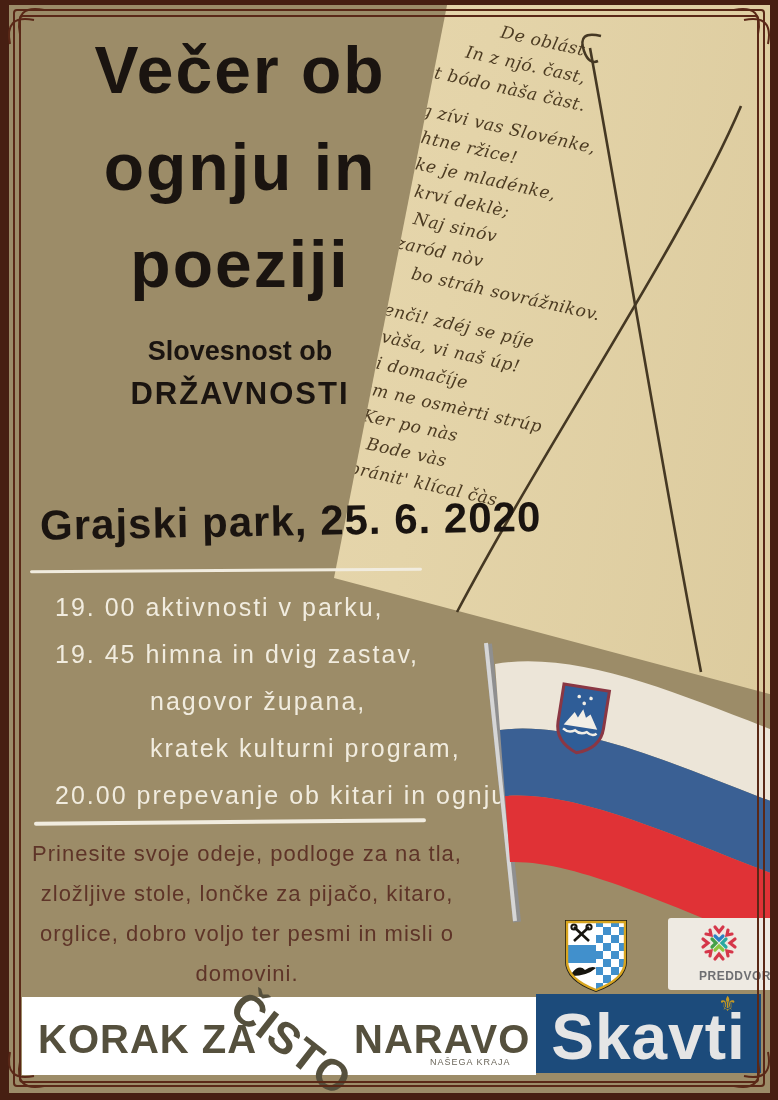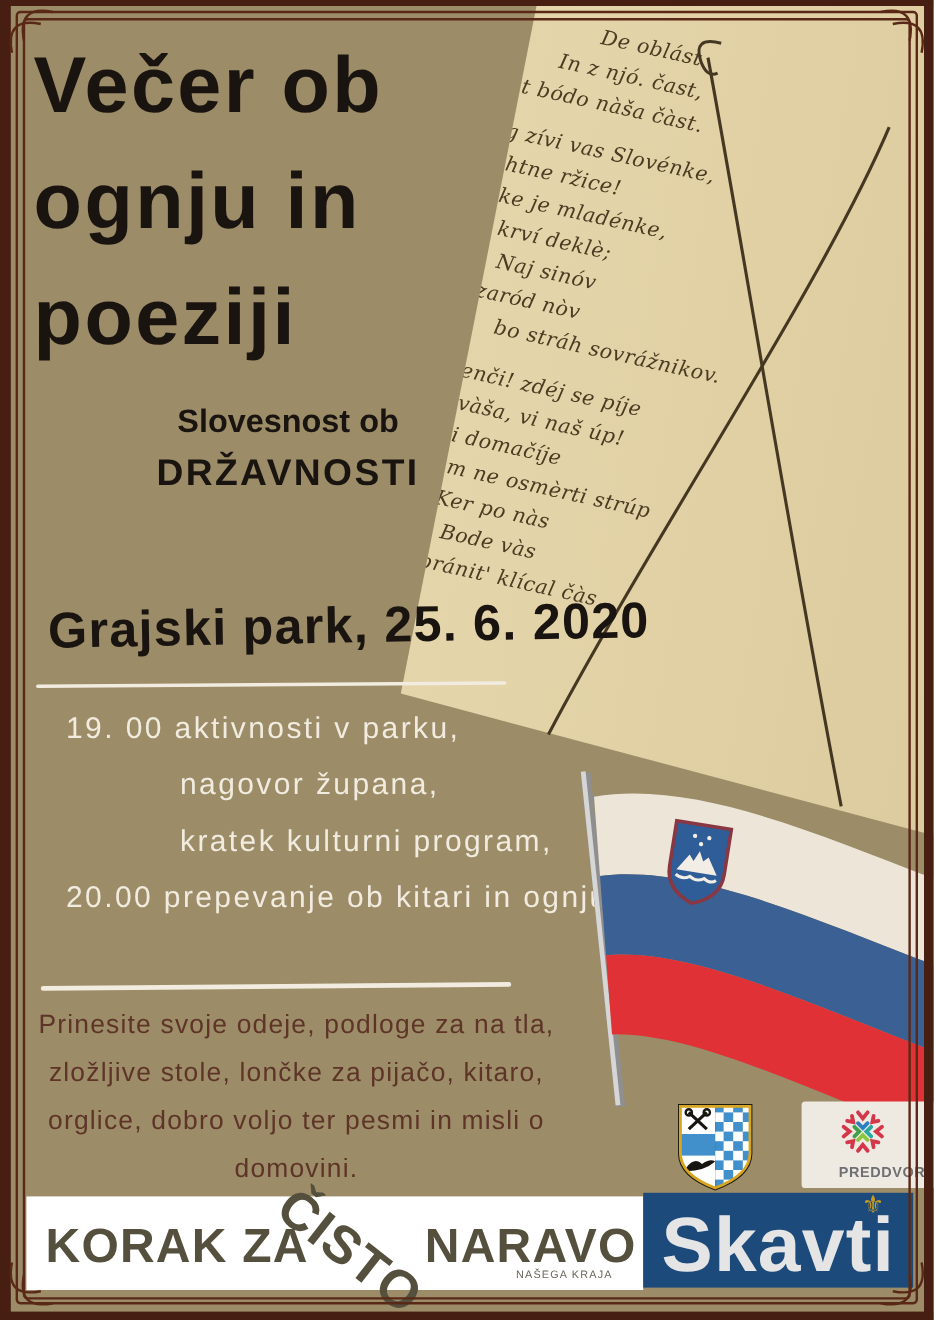--- a/index.html
+++ b/index.html
@@ -36,21 +36,21 @@
   .ms-line:nth-child(12){padding-left:22px;}
   .ms-line:nth-child(13){padding-left:48px;}
   .ms-line:nth-child(14){padding-left:2px;}
   .ms-line:nth-child(15){padding-left:118px;}
   .ms-line:nth-child(16){padding-left:128px;}
   .ms-line:nth-child(17){padding-left:30px;}
   .strikes{position:absolute;left:0;top:0;z-index:2;pointer-events:none;}
   
   .title{
     position:absolute;left:28px;top:22px;width:424px;z-index:3;
-    text-align:left;color:#1a1410;font-weight:bold;
+    text-align:center;color:#1a1410;font-weight:bold;
     font-size:66px;line-height:97px;letter-spacing:2px;
   }
   .ceremony-small{
     position:absolute;left:30px;top:336px;width:420px;z-index:3;
     text-align:center;color:#1a1410;font-weight:bold;font-size:27px;
   }
   .ceremony-big{
     position:absolute;left:30px;top:374px;width:420px;z-index:3;
     text-align:center;color:#1a1410;font-weight:bold;font-size:31px;
     line-height:40px;letter-spacing:2px;
@@ -159,20 +159,21 @@
   <div class="ceremony-small">Slovesnost ob</div>
   <div class="ceremony-big">
     <div>DRŽAVNOSTI</div>
   </div>
   <div class="location-date">Grajski park, 25. 6. 2020</div>
 
   <div class="rule rule-1"></div>
 
   <div class="schedule">
     <div>19. 00 aktivnosti v parku,</div>
+    <div>19. 45 himna in dvig zastav,</div>
     <div class="indent">nagovor župana,</div>
     <div class="indent">kratek kulturni program,</div>
     <div>20.00 prepevanje ob kitari in ognju.</div>
   </div>
 
   <div class="rule rule-2"></div>
 
   <div class="bring">
     <div>Prinesite svoje odeje, podloge za na tla,</div>
     <div>zložljive stole, lončke za pijačo, kitaro,</div>

